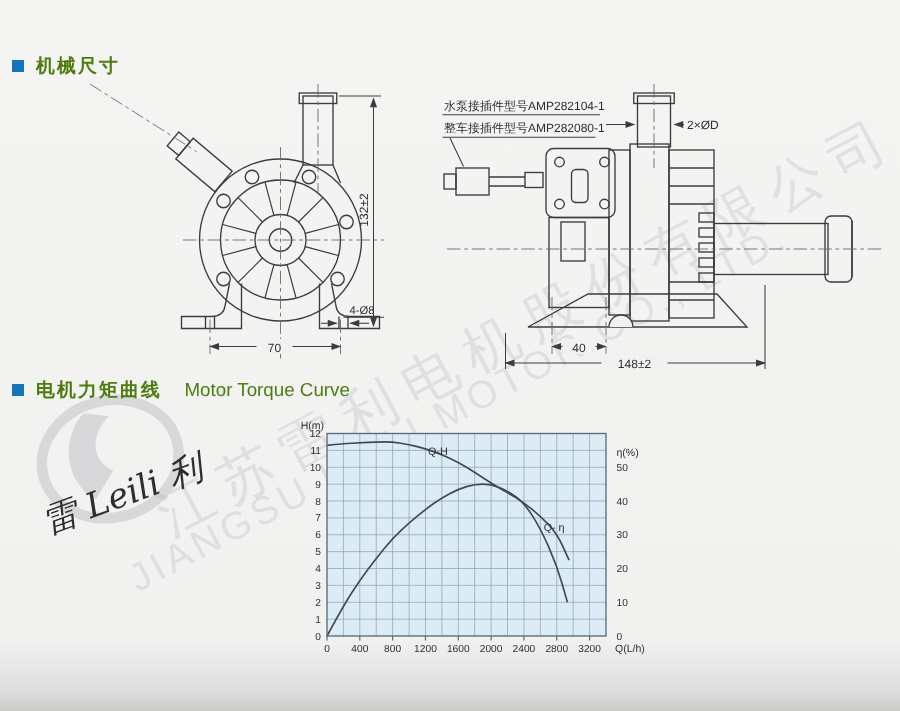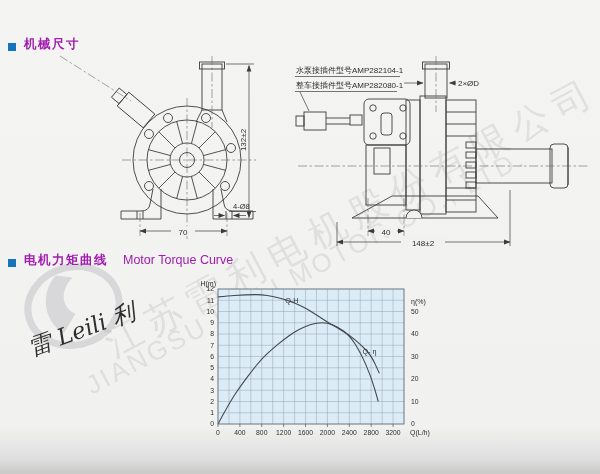--- a/index.html
+++ b/index.html
@@ -13,21 +13,21 @@
     background:linear-gradient(180deg,#f4f4f3 0%,#f1f1f0 90%,#dedede 97%,#c9c9c8 100%);
   }
   
   .wm{position:absolute;color:rgba(148,148,153,0.20);white-space:nowrap;pointer-events:none;user-select:none}
   .wm-zh{left:108px;top:322px;font-size:37px;letter-spacing:9px;transform:rotate(-28deg);transform-origin:left center}
   .wm-en{left:88px;top:372px;font-size:26px;letter-spacing:3px;transform:rotate(-28deg);transform-origin:left center}
   .wm-reg{left:146px;top:256px;font-size:9px;transform:none;color:rgba(148,148,153,0.30)}
   #logo-wm{position:absolute;left:10px;top:250px;pointer-events:none}
   .logo-script{font-family:"DejaVu Serif","Liberation Serif",serif;font-style:italic}
   
-  .sec{position:absolute;left:8px;display:flex;align-items:flex-end;color:#a21caf;font-size:12.5px;line-height:1}
+  .sec{position:absolute;left:8px;display:flex;align-items:center;color:#4d7c0f;font-size:12.5px;line-height:1}
   .sec .sq{width:8px;height:8px;background:#1474bc;margin-right:8px;flex:0 0 auto}
   .sec .zh{letter-spacing:1.5px;margin-right:15px;font-weight:bold}
   .sec1{top:38px}
   .sec2{top:254px}
   #scene{position:absolute;left:0;top:0}
   text{fill:#2e2e2e}
 </style>
 </head>
 <body>
 

